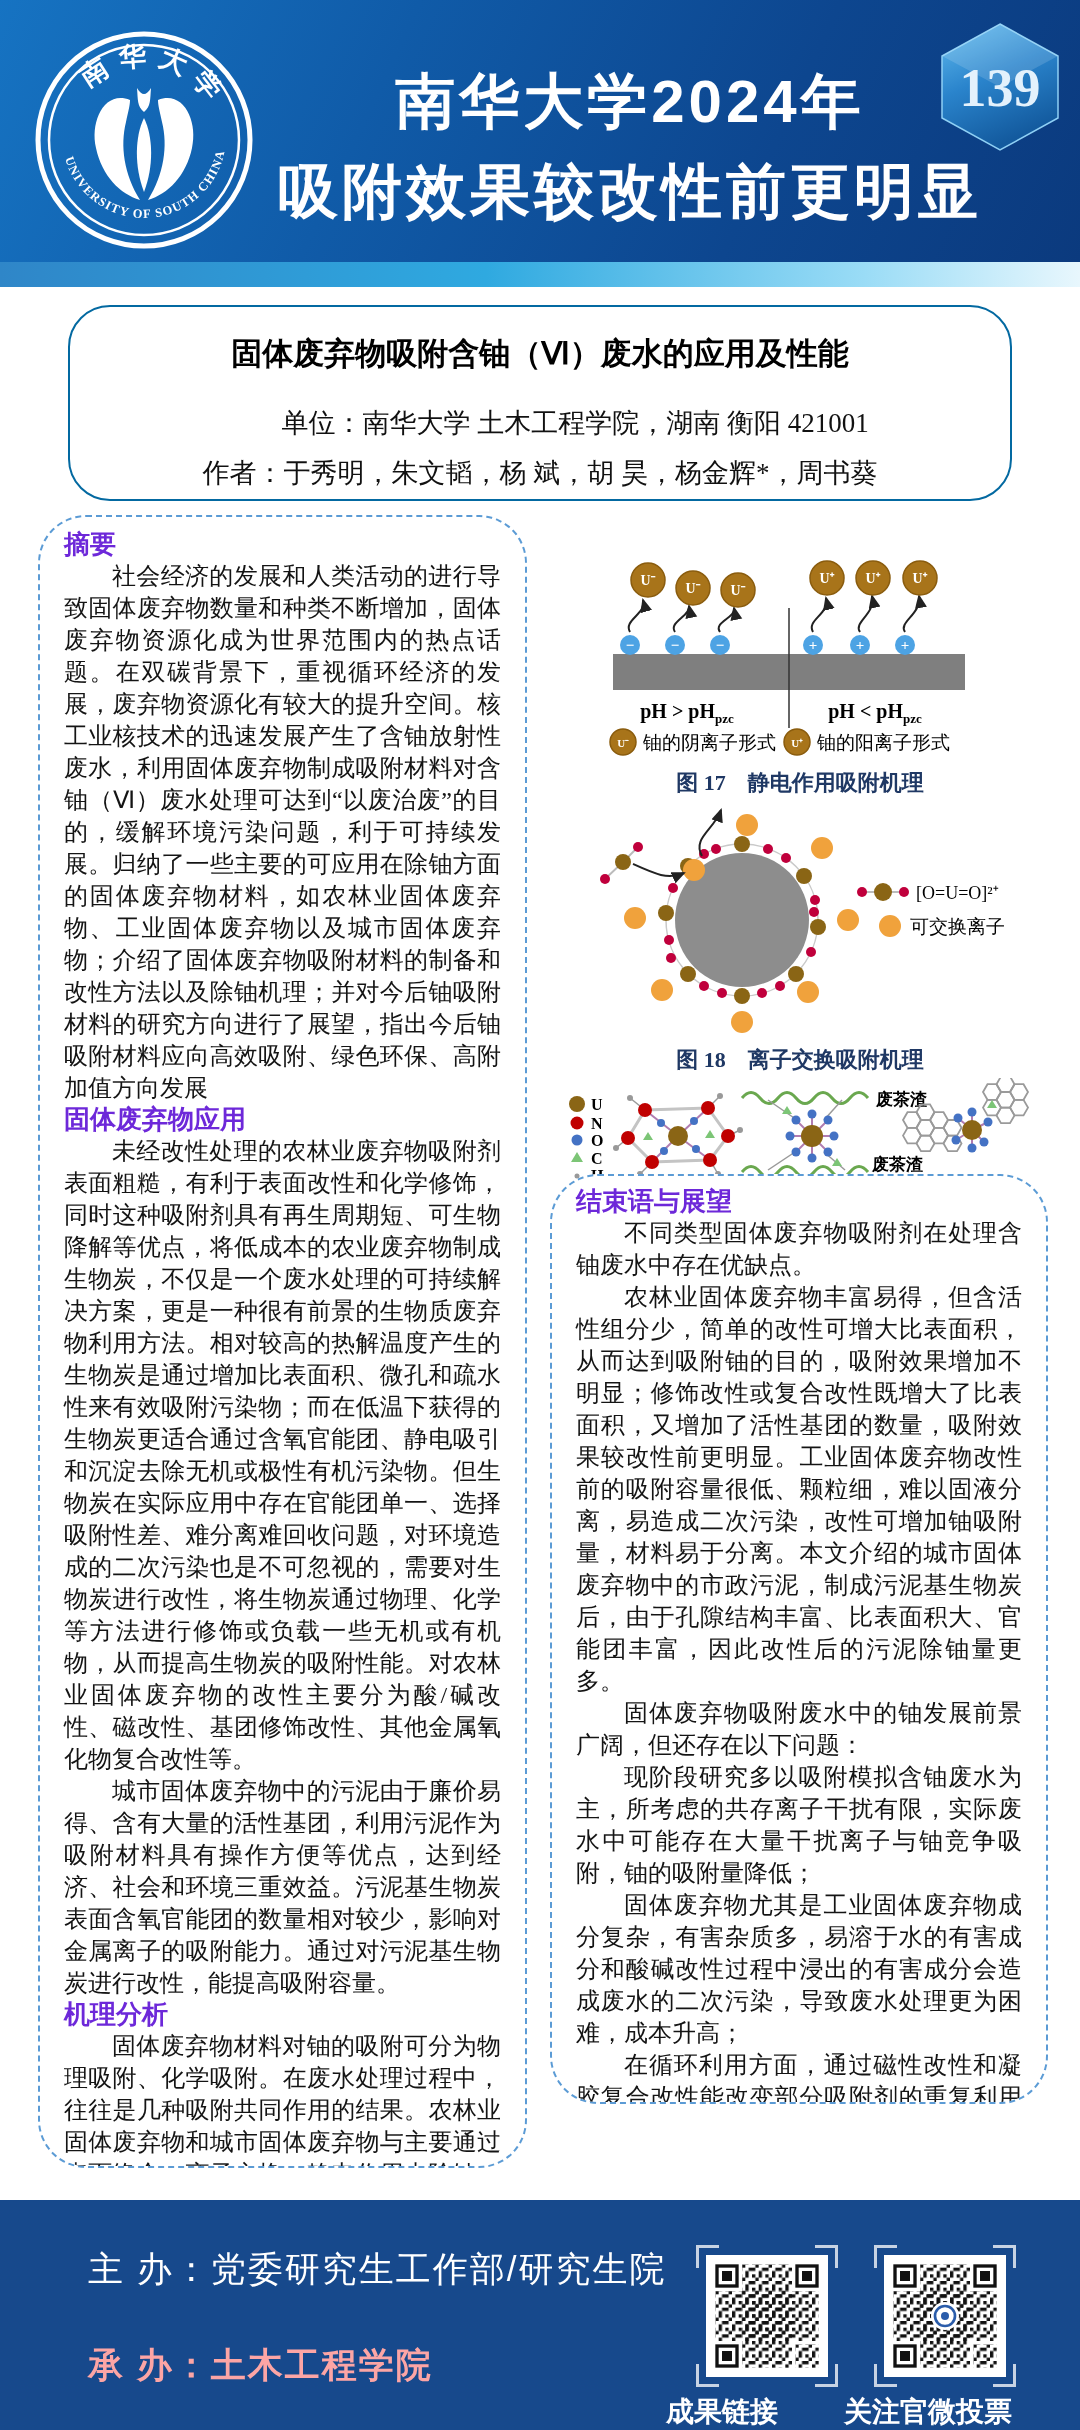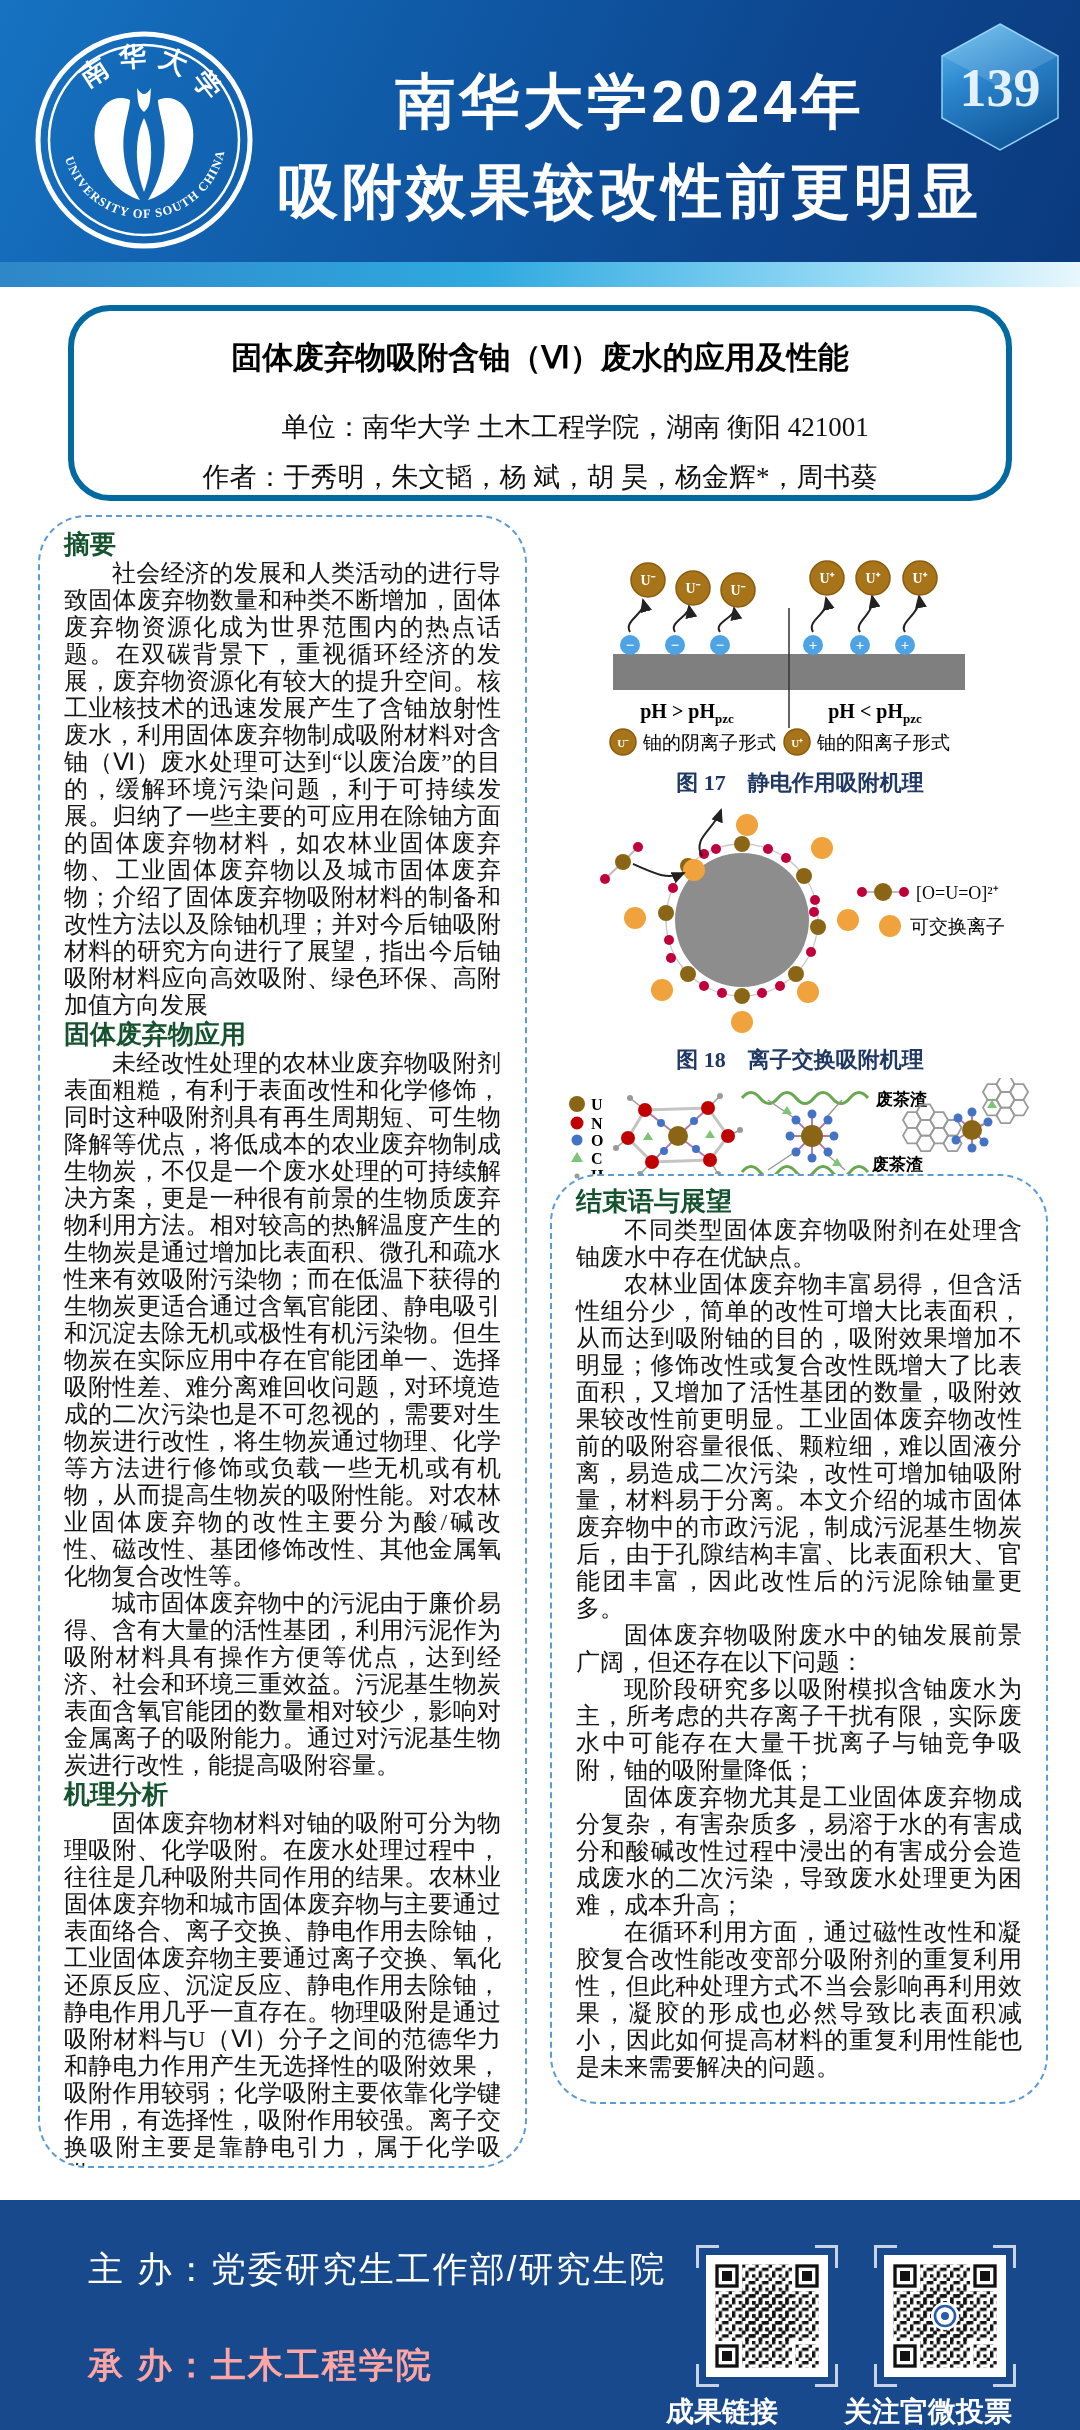--- a/index.html
+++ b/index.html
@@ -10,32 +10,32 @@
           background:linear-gradient(115deg,#1673c2 0%,#105ba8 35%,#0d468f 70%,#0b3a7e 100%);}
   .header-strip{position:absolute;left:0;top:262px;width:1080px;height:25px;
           background:linear-gradient(90deg,#2f86c8 0%,#2fa9e0 45%,#9adcf6 80%,#e8f7fd 100%);}
   .logo{position:absolute;left:30px;top:26px;width:228px;height:228px;}
   .header-title{position:absolute;left:250px;top:0;width:760px;height:262px;text-align:center;color:#ffffff;}
   .header-title .l1{position:absolute;left:0;top:62px;width:100%;font-size:60px;font-weight:bold;letter-spacing:4px;}
   .header-title .l2{position:absolute;left:0;top:152px;width:100%;font-size:60px;font-weight:bold;letter-spacing:4px;}
   .badge{position:absolute;left:933px;top:20px;width:134px;height:134px;}
   
   .title-box{position:absolute;left:68px;top:305px;width:944px;height:196px;background:#fff;
-             border:6px solid #0369a1;border-radius:42px;box-sizing:border-box;text-align:center;}
+             border:2px solid #0369a1;border-radius:42px;box-sizing:border-box;text-align:center;}
   .title-box .t{position:absolute;left:0;top:26px;width:100%;font-size:31px;font-weight:bold;color:#000;}
   .title-box .aff{position:absolute;left:0;top:98px;width:100%;font-size:27px;color:#111;
                   font-family:"Liberation Serif",serif;padding-left:35px;}
   .title-box .aut{position:absolute;left:0;top:148px;width:100%;font-size:27px;color:#111;
                   font-family:"Liberation Serif",serif;}
   
   .dash-box{border:2px dashed #5b9bd5;border-radius:48px;box-sizing:border-box;background:#fff;}
   .left-box{position:absolute;left:38px;top:515px;width:489px;height:1653px;padding:12px 24px;overflow:hidden;}
   .right-box{position:absolute;left:550px;top:1174px;width:498px;height:930px;padding:10px 24px;overflow:hidden;}
-  .sec-h{font-size:26px;line-height:31px;font-weight:bold;color:#14532d;margin:0;}
-  .para{font-family:"Liberation Serif",serif;font-size:24px;line-height:27px;color:#141414;
+  .sec-h{font-size:26px;line-height:31px;font-weight:bold;color:#6d28d9;margin:0;}
+  .para{font-family:"Liberation Serif",serif;font-size:24px;line-height:32px;color:#141414;
         text-align:justify;text-indent:2em;margin:0;}
   
   .figsvg{position:absolute;}
   .figcap{position:absolute;left:545px;width:510px;text-align:center;font-size:22px;font-weight:bold;
           color:#1f3864;font-family:"Liberation Serif",serif;}
   .figcap sup{font-size:14px;}
   
   .footer{position:absolute;left:0;top:2200px;width:1080px;height:230px;background:#17498c;}
   .footer .host{position:absolute;left:88px;top:46px;font-size:35px;font-weight:normal;color:#fff;letter-spacing:2px;}
   .footer .org{position:absolute;left:88px;top:142px;font-size:35px;font-weight:bold;color:#fca5a5;letter-spacing:2px;}

